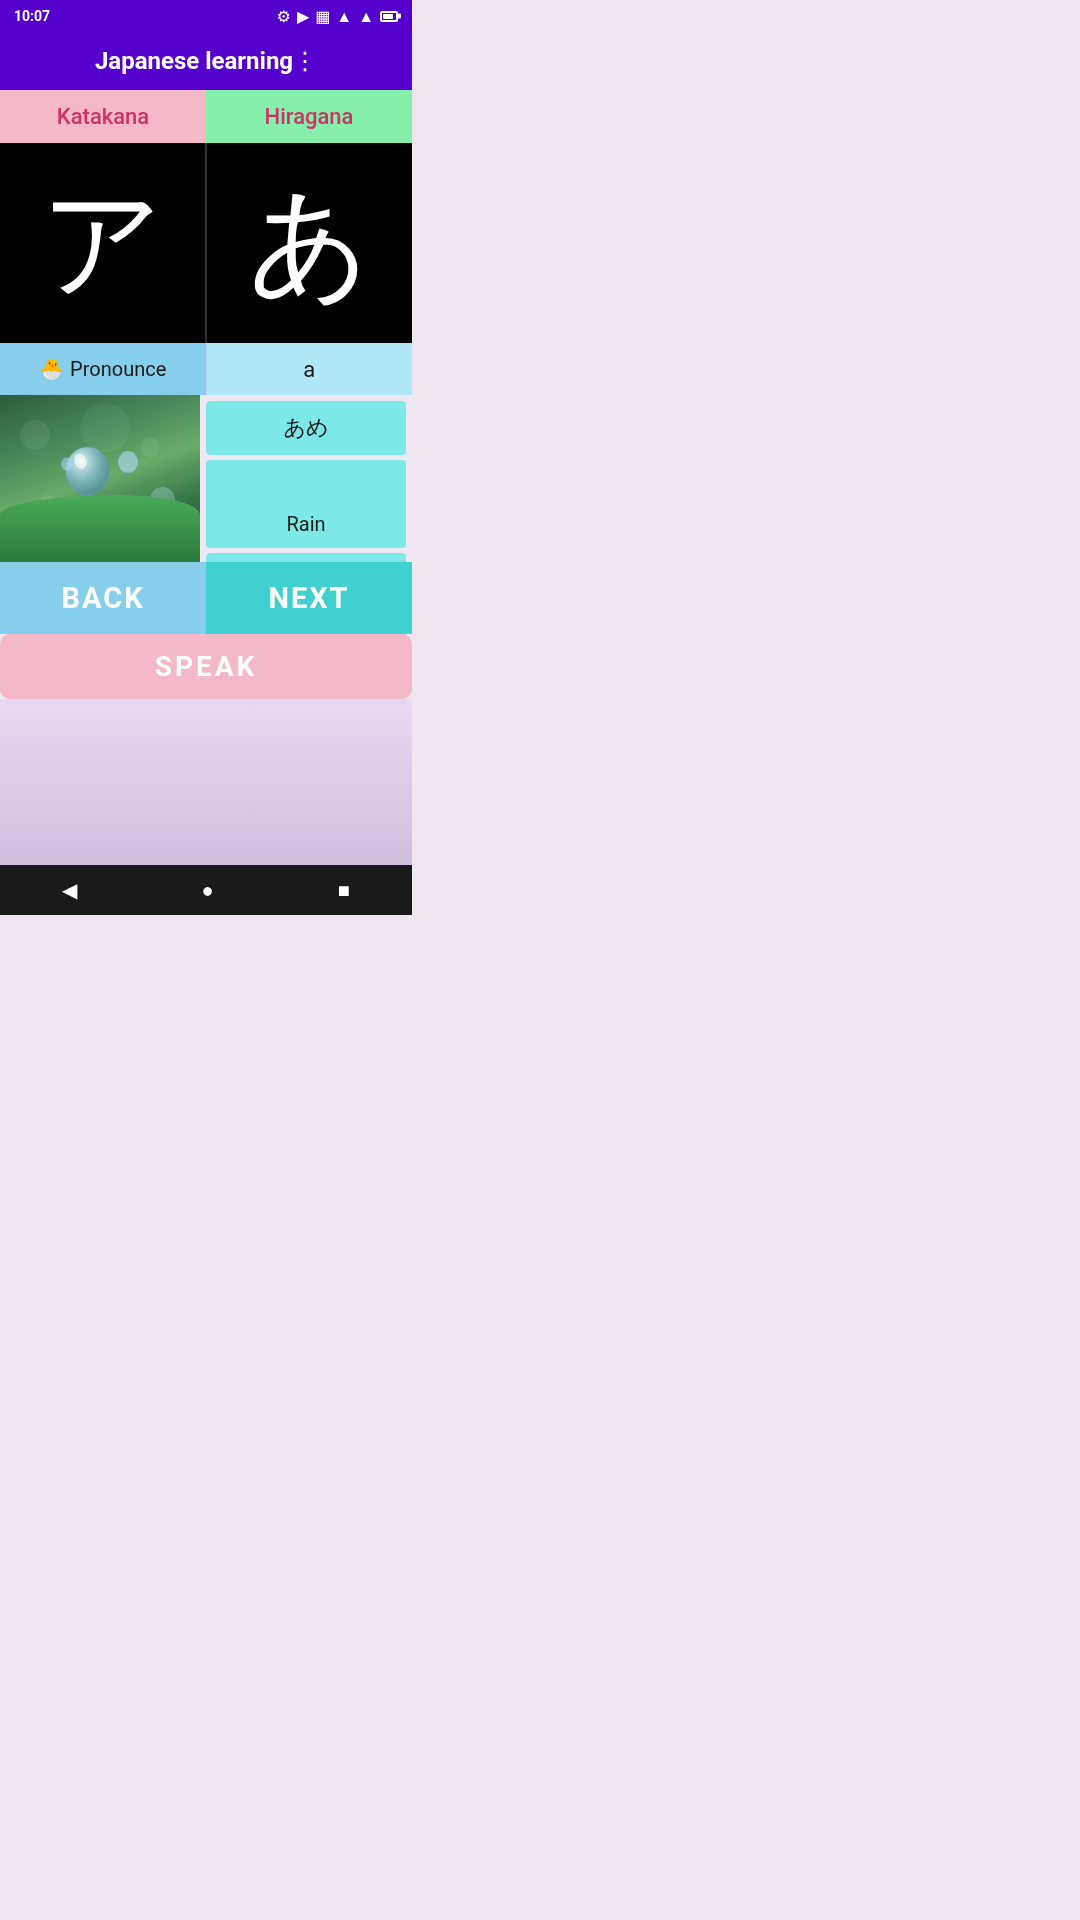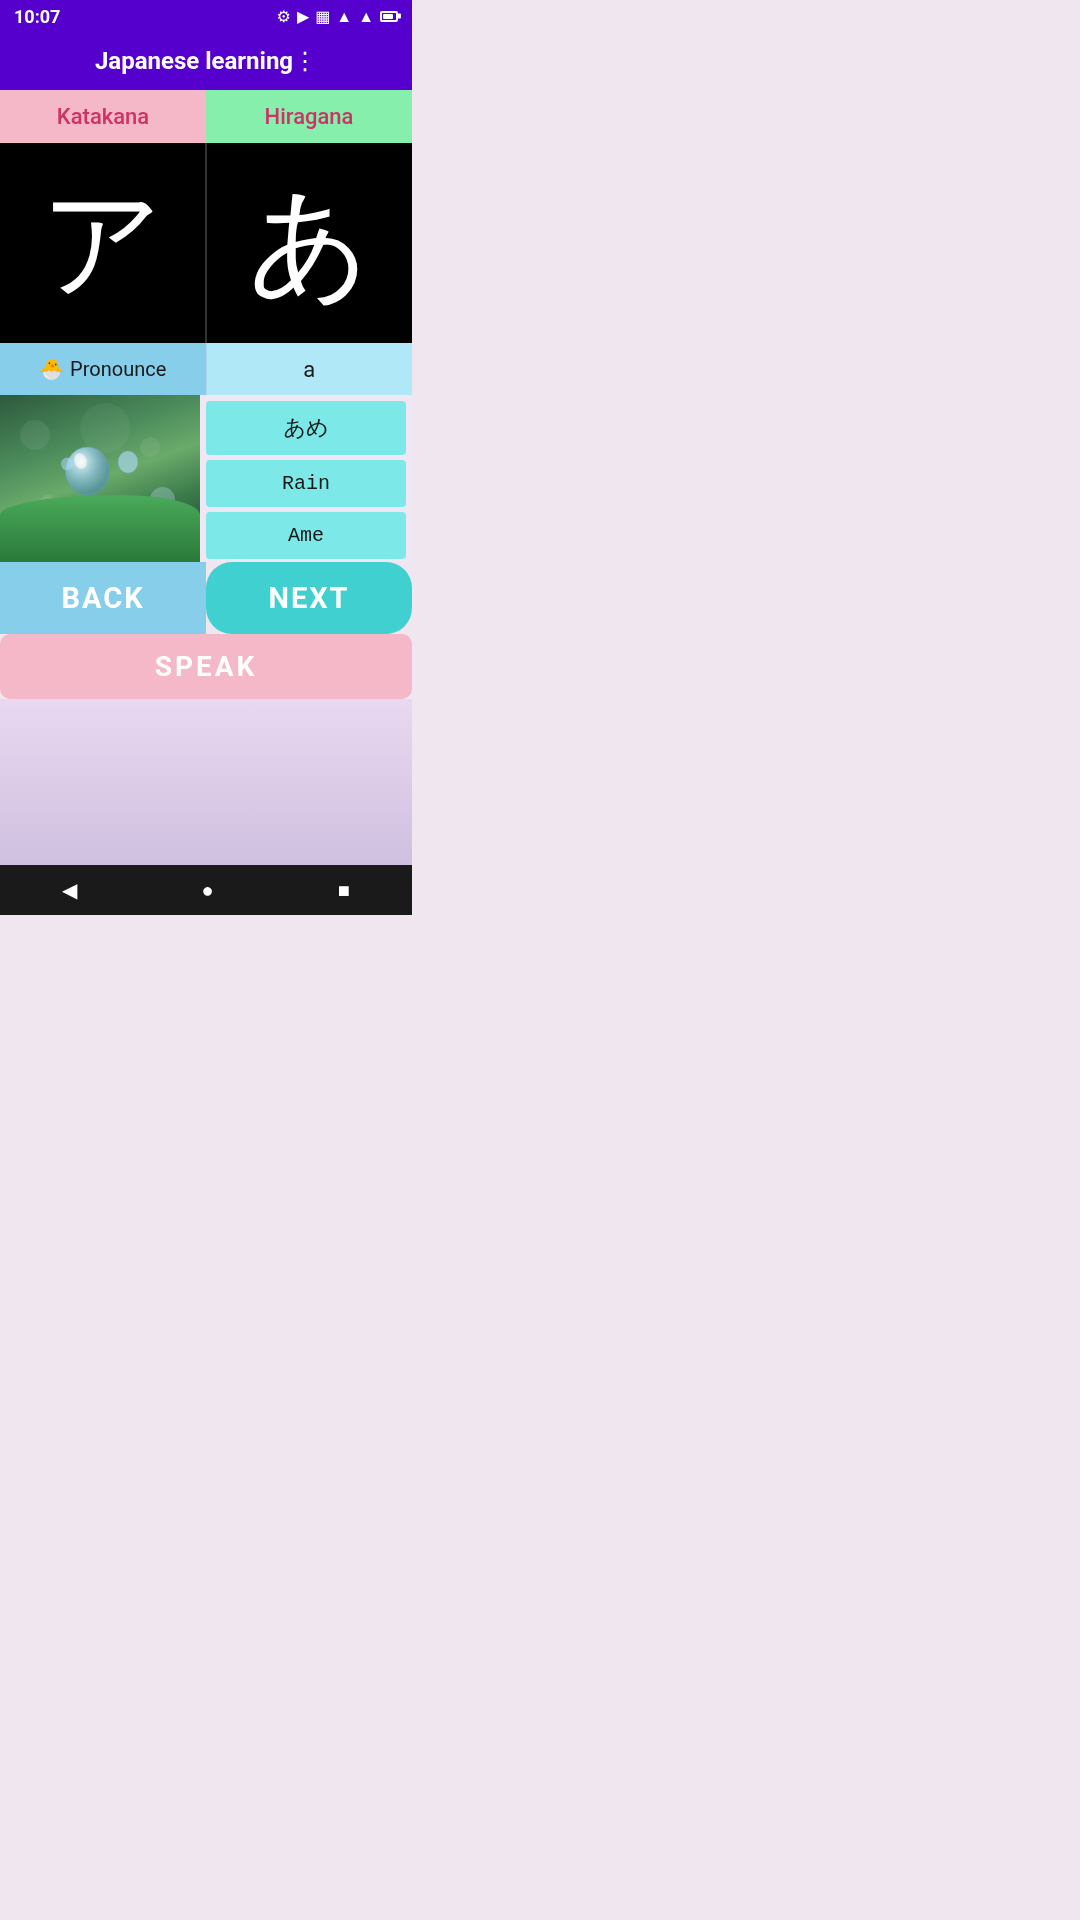--- a/index.html
+++ b/index.html
@@ -20,21 +20,21 @@
       background: #5500cc;
       color: white;
       display: flex;
       align-items: center;
       justify-content: space-between;
       padding: 6px 14px;
       height: 32px;
       flex-shrink: 0;
     }
     .status-time {
-      font-size: 18px;
+      font-size: 14px;
       font-weight: bold;
     }
     .status-icons {
       display: flex;
       align-items: center;
       gap: 6px;
     }
 
     
     .app-bar {
@@ -178,24 +178,24 @@
       border-radius: 4px;
       display: flex;
       align-items: center;
       justify-content: center;
       padding: 12px 8px;
     }
     .word-card-text {
       font-size: 22px;
       color: #1a1a1a;
       text-align: center;
-      font-family: Liberation Mono, monospace;
     }
     .word-card-small {
       font-size: 20px;
+      margin-top: 40px;
     }
     .word-area-filler {
       flex: 1;
       background: rgba(240, 230, 245, 0.5);
     }
 
     
     .nav-row {
       display: flex;
       flex-direction: row;
@@ -212,21 +212,20 @@
       cursor: pointer;
       letter-spacing: 2px;
     }
     .back-btn {
       background: #87ceeb;
       color: white;
     }
     .next-btn {
       background: #40d0d0;
       color: white;
-      border-radius: 26px;
     }
 
     
     .speak-btn {
       background: #f4b8c8;
       color: white;
       font-size: 28px;
       font-weight: bold;
       letter-spacing: 3px;
       display: flex;

